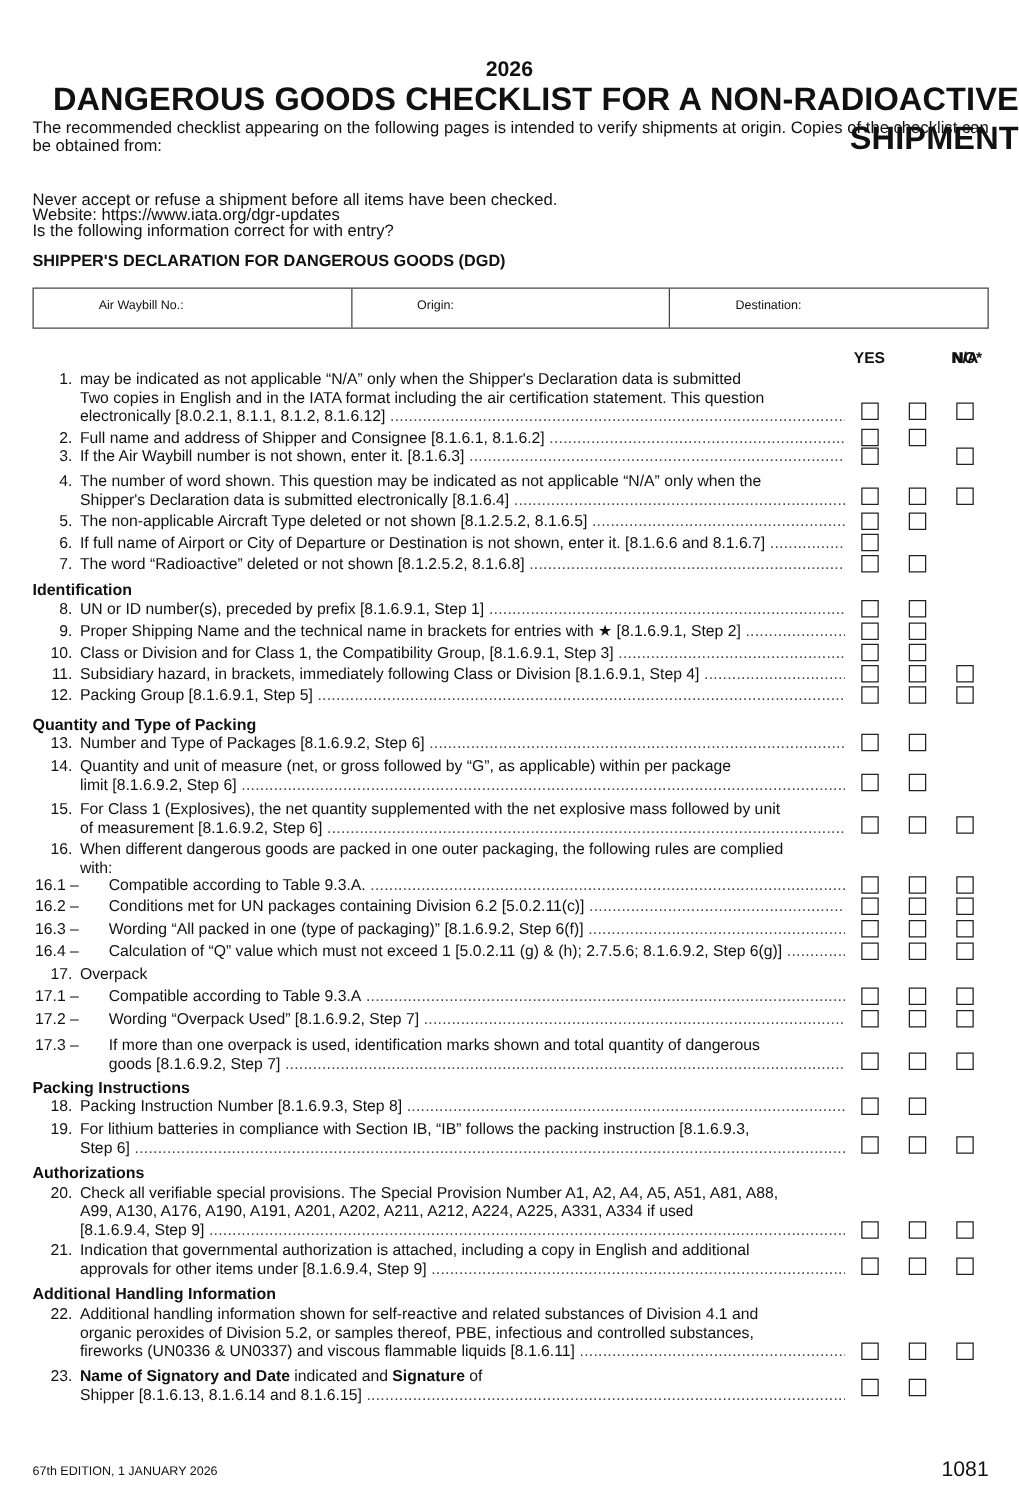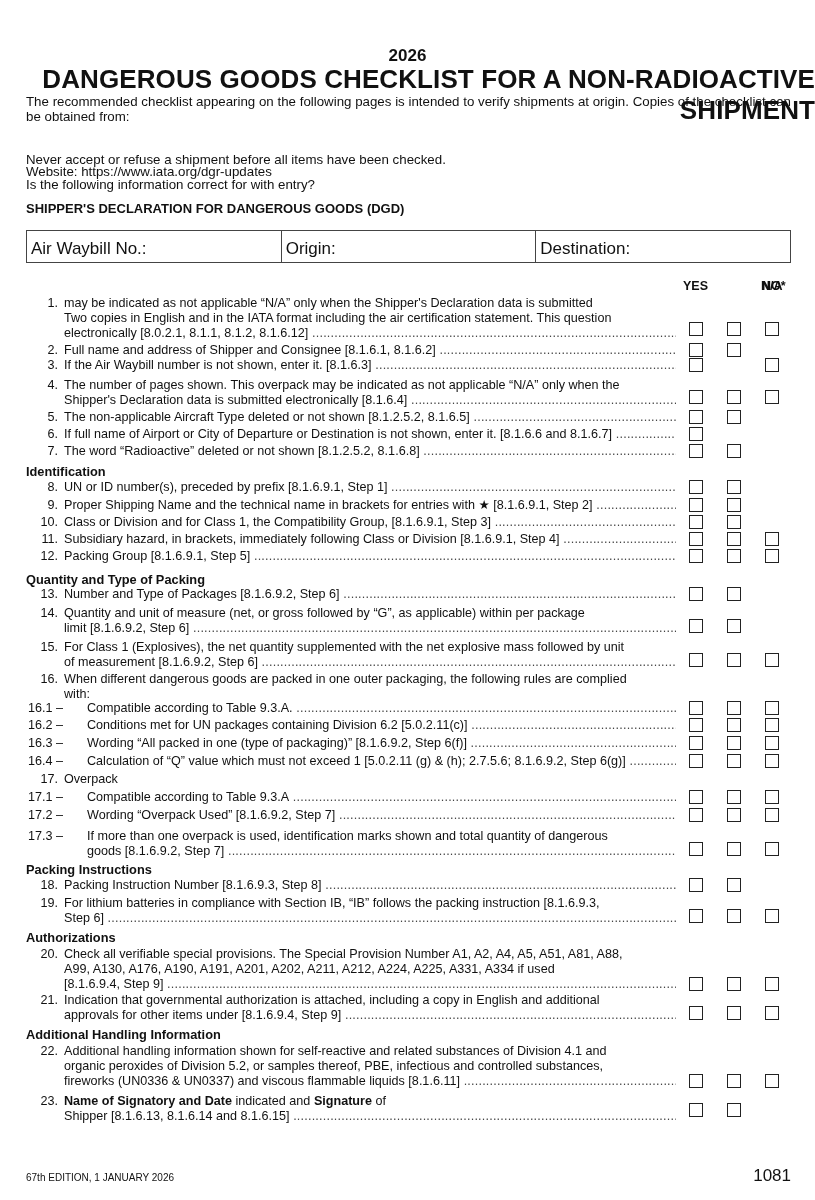--- a/index.html
+++ b/index.html
@@ -11,21 +11,21 @@
   .title { position: absolute; top: 64px; left: 0; width: 815px; text-align: right;
            font-weight: bold; font-size: 26px; letter-spacing: 0.1px; }
   .intro { position: absolute; left: 26px; width: 765px; font-size: 13.3px; line-height: 15px; }
   .intro.p1 { top: 94px; text-align: justify; }
   .intro.p2 { top: 128px; margin-top: 36px; }
   .intro.p3 { top: 152px; }
   .intro.p4 { top: 177px; }
   .dgd-heading { position: absolute; left: 26px; top: 201px; font-weight: bold; font-size: 13px; }
   .awb-table { position: absolute; left: 26px; top: 230px; width: 765px; height: 33px;
                border: 1px solid #444; display: flex; box-sizing: border-box; }
-  .awb-cell { flex: 1; border-right: 1px solid #444; font-size: 17px; padding: 8px 4px; box-sizing: border-box; }
+  .awb-cell { flex: 1; border-right: 1px solid #444; font-size: 10px; padding: 8px 4px; box-sizing: border-box; margin-left: 48px; }
   .awb-cell:last-child { border-right: none; }
   .col-headers { position: absolute; top: 279px; left: 0; width: 815px; height: 16px; }
   .col-head { position: absolute; font-weight: bold; font-size: 12.5px; }
   .list { position: absolute; left: 0; top: 0; width: 815px; }
   .row { position: absolute; left: 0; width: 815px; font-size: 12.6px; line-height: 15px; }
   .num { position: absolute; text-align: right; width: 58px; left: 0; }
   .subnum { position: absolute; left: 28px; }
   .text { position: absolute; left: 64px; width: 612px; }
   .text.sub { left: 87px; width: 589px; }
   .line { display: block; white-space: nowrap; overflow: hidden; }
@@ -91,21 +91,21 @@
         <span class="num">3.</span>
         <div class="text">
           <span class="line dots">If the Air Waybill number is not shown, enter it. [8.1.6.3]</span>
         </div>
         <span class="cb" style="left: 689px; top: 0px;"></span>
         <span class="cb" style="left: 765px; top: 0px;"></span>
       </div>
       <div class="row" style="top: 378px;">
         <span class="num">4.</span>
         <div class="text">
-          <span class="line">The number of pages shown. This overpack may be indicated as not applicable “N/A” only when the</span>
+          <span class="line">The number of word shown. This question may be indicated as not applicable “N/A” only when the</span>
           <span class="line dots">Shipper's Declaration data is submitted electronically [8.1.6.4]</span>
         </div>
         <span class="cb" style="left: 689px; top: 12px;"></span>
         <span class="cb" style="left: 727px; top: 12px;"></span>
         <span class="cb" style="left: 765px; top: 12px;"></span>
       </div>
       <div class="row" style="top: 410px;">
         <span class="num">5.</span>
         <div class="text">
           <span class="line dots">The non-applicable Aircraft Type deleted or not shown [8.1.2.5.2, 8.1.6.5]</span>

